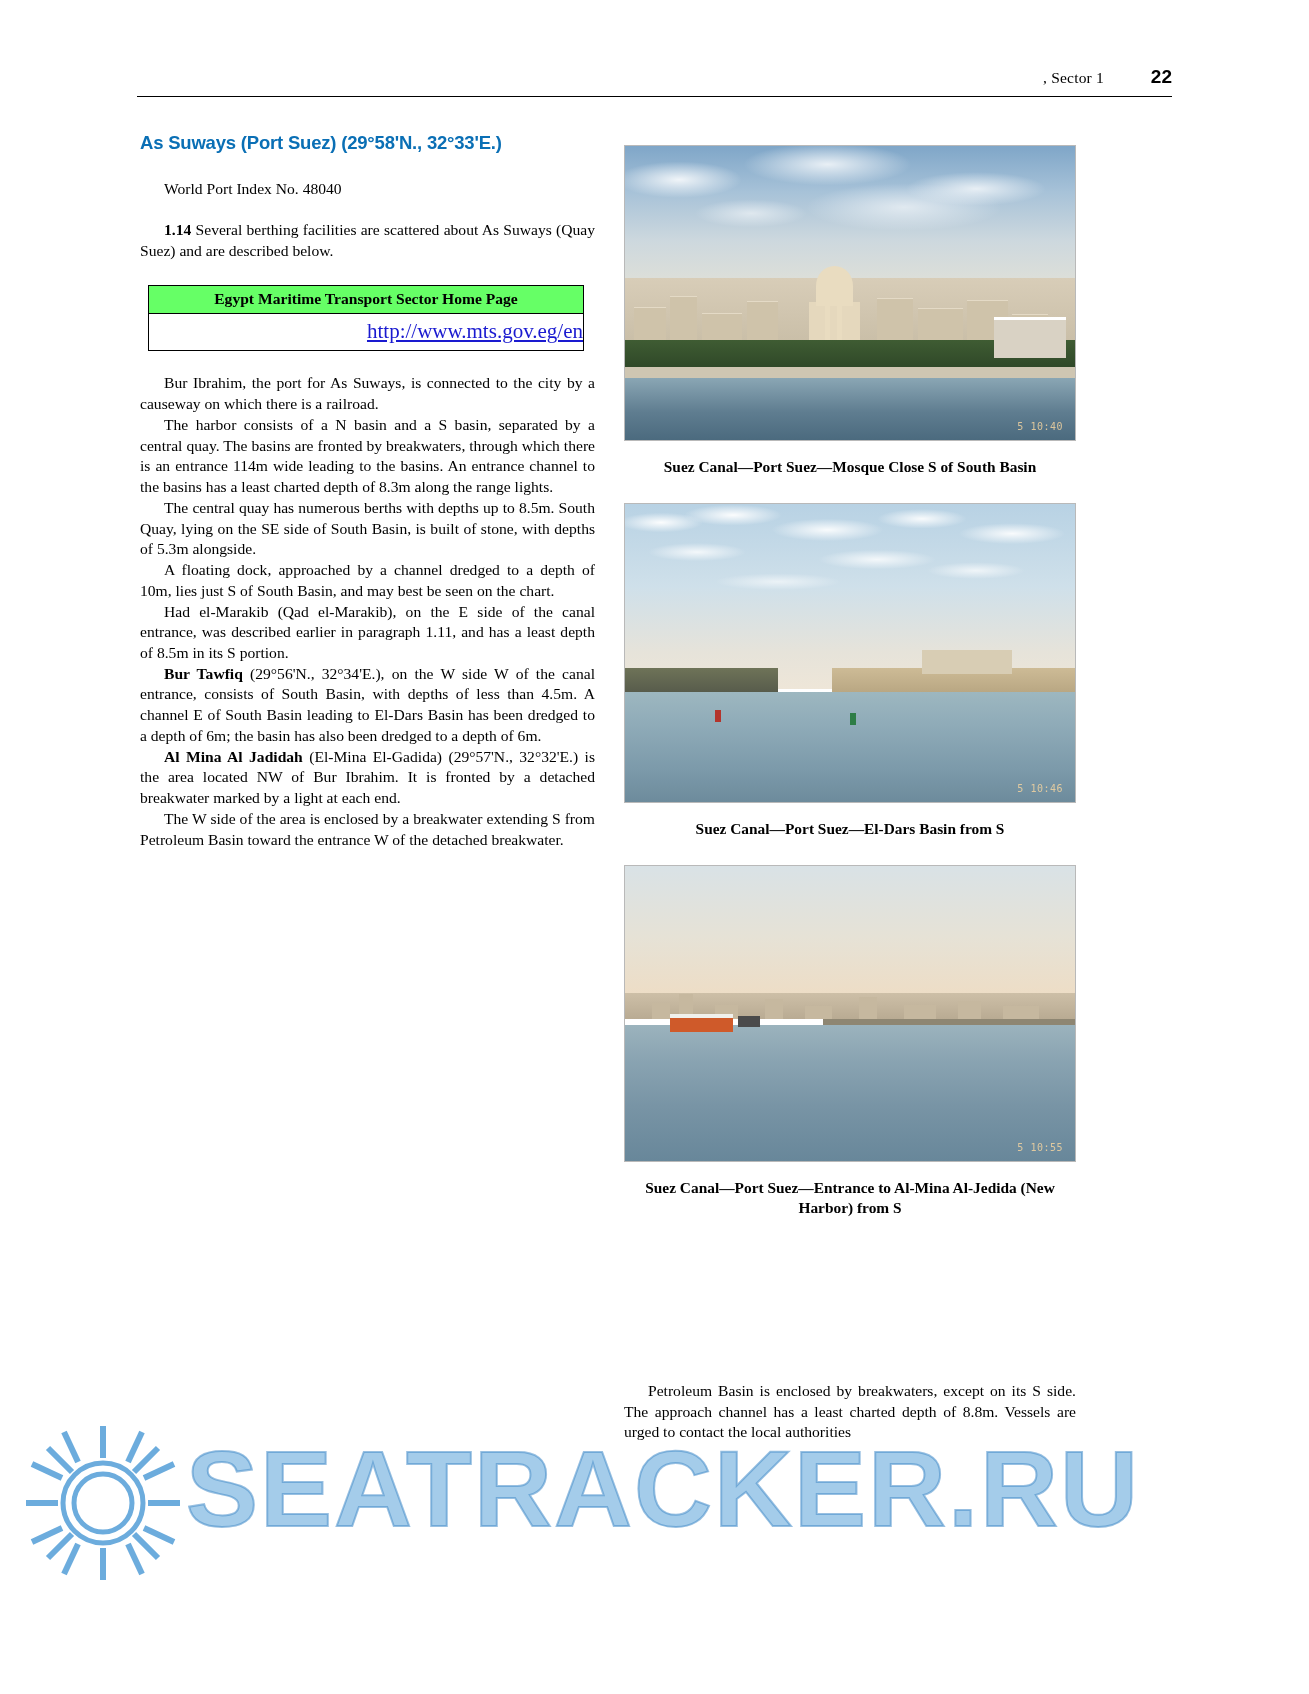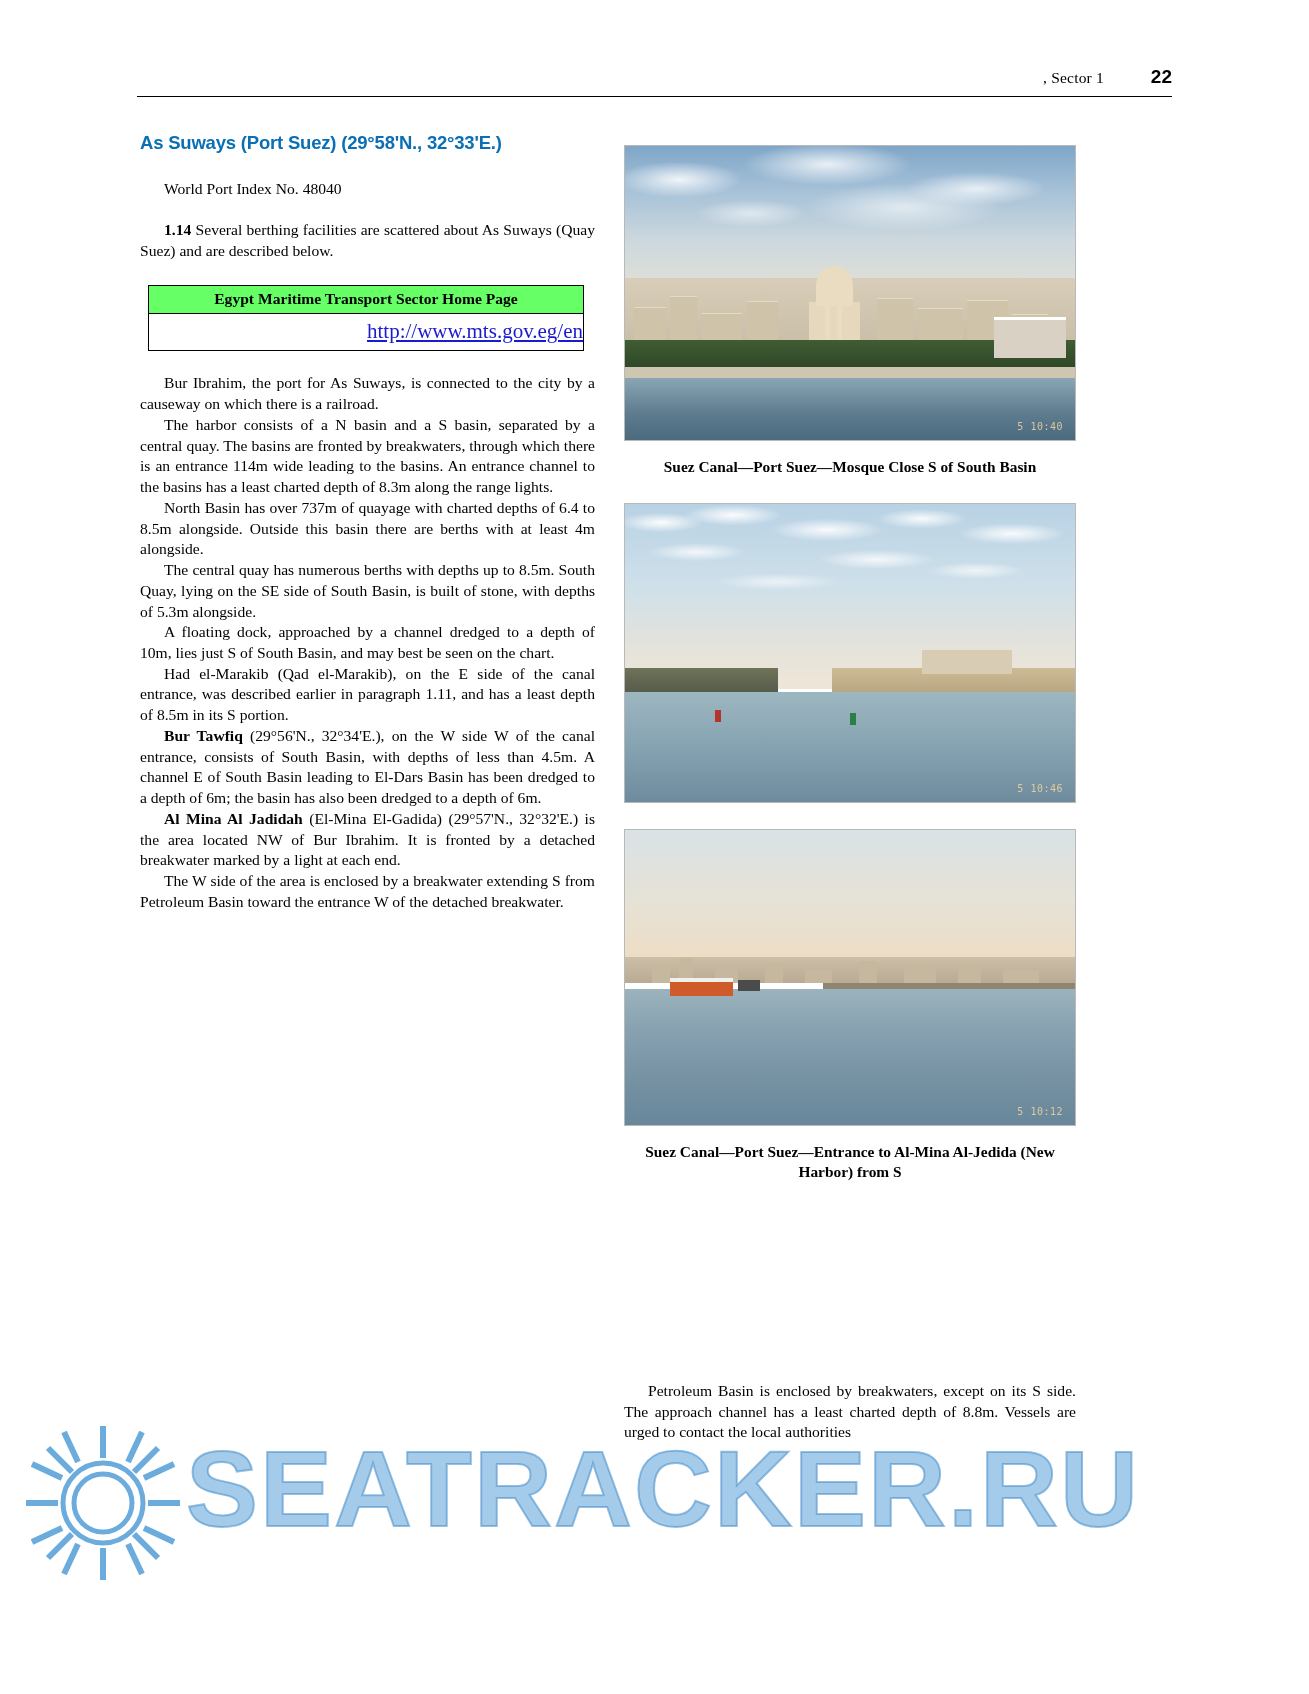--- a/index.html
+++ b/index.html
@@ -330,21 +330,20 @@
 
   <div class="linkbox">
     <div class="linkbox-title">Egypt Maritime Transport Sector Home Page</div>
     <div class="linkbox-url">
       <a href="#">http://www.mts.gov.eg/en</a>
     </div>
   </div>
 
   <p class="body">Bur Ibrahim, the port for As Suways, is connected to the city by a causeway on which there is a railroad.</p>
   <p class="body">The harbor consists of a N basin and a S basin, separated by a central quay. The basins are fronted by breakwaters, through which there is an entrance 114m wide leading to the basins. An entrance channel to the basins has a least charted depth of 8.3m along the range lights.</p>
-  <p class="body">North Basin has over 737m of quayage with charted depths of 6.4 to 8.5m alongside. Outside this basin there are berths with at least 4m alongside.</p>
   <p class="body">The central quay has numerous berths with depths up to 8.5m. South Quay, lying on the SE side of South Basin, is built of stone, with depths of 5.3m alongside.</p>
   <p class="body">A floating dock, approached by a channel dredged to a depth of 10m, lies just S of South Basin, and may best be seen on the chart.</p>
   <p class="body">Had el-Marakib (Qad el-Marakib), on the E side of the canal entrance, was described earlier in paragraph 1.11, and has a least depth of 8.5m in its S portion.</p>
 
   <p class="body">
     <span class="bold">Bur Tawfiq</span>
     <span>(29°56'N., 32°34'E.), on the W side W of the canal entrance, consists of South Basin, with depths of less than 4.5m. A channel E of South Basin leading to El-Dars Basin has been dredged to a depth of 6m; the basin has also been dredged to a depth of 6m.</span>
   </p>
 
   <p class="body">
@@ -392,20 +391,21 @@
       <div class="p2-sky"></div>
       <div class="p2-clouds"></div>
       <div class="p2-shore-l"></div>
       <div class="p2-shore-r"></div>
       <div class="p2-struct"></div>
       <div class="p2-water"></div>
       <div class="p2-buoy-r"></div>
       <div class="p2-buoy-g"></div>
       <span class="stamp">5 10:46</span>
     </div>
+    <figcaption class="figcap">Suez Canal—Port Suez—El-Dars Basin from S</figcaption>
   </figure>
 
   <figure class="figure">
     <div class="photo photo3">
       <div class="p3-sky"></div>
       <div class="p3-city"></div>
       <div class="p3-blocks">
         <i style="left:6%;  width:4%; height:50%"></i>
         <i style="left:12%; width:3%; height:78%"></i>
         <i style="left:20%; width:5%; height:44%"></i>
@@ -413,21 +413,21 @@
         <i style="left:40%; width:6%; height:40%"></i>
         <i style="left:52%; width:4%; height:70%"></i>
         <i style="left:62%; width:7%; height:46%"></i>
         <i style="left:74%; width:5%; height:58%"></i>
         <i style="left:84%; width:8%; height:42%"></i>
       </div>
       <div class="p3-break"></div>
       <div class="p3-water"></div>
       <div class="p3-ship"></div>
       <div class="p3-ship2"></div>
-      <span class="stamp">5 10:12</span>
+      <span class="stamp">5 10:55</span>
     </div>
     <figcaption class="figcap">Suez Canal—Port Suez—Entrance to Al-Mina Al-Jedida (New Harbor) from S</figcaption>
   </figure>
 </div>
 
 <div class="bottom-text">
   <p>Petroleum Basin is enclosed by breakwaters, except on its S side. The approach channel has a least charted depth of 8.8m. Vessels are urged to contact the local authorities</p>
 </div>
 
 <div class="watermark">

